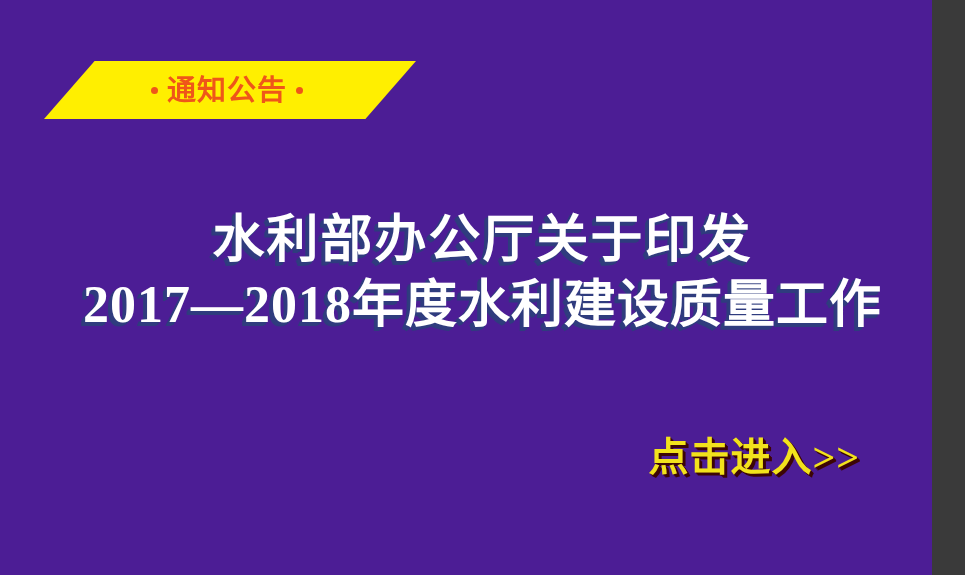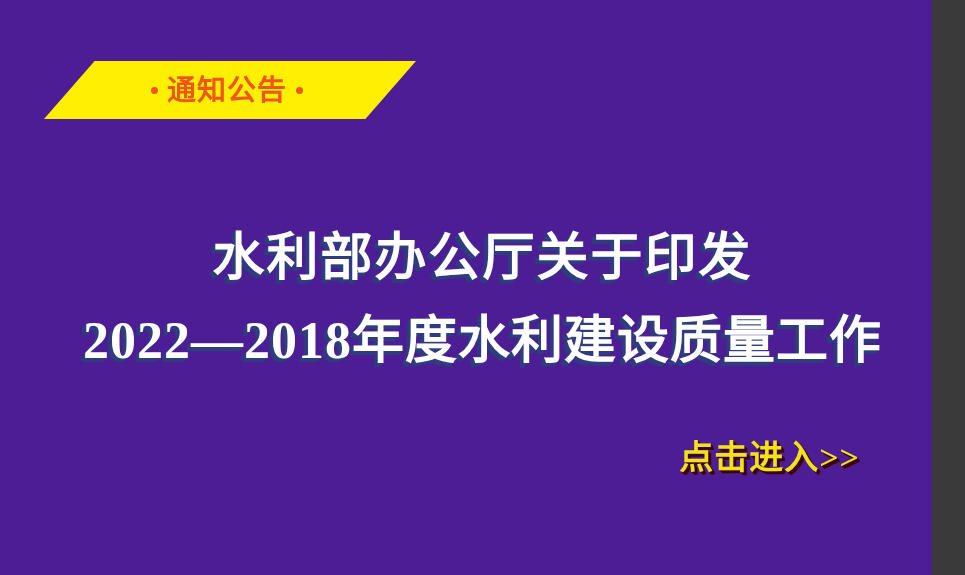--- a/index.html
+++ b/index.html
@@ -78,35 +78,34 @@
     line-height: 65px;
     letter-spacing: 2px;
     white-space: nowrap;
     text-shadow:
       -3px  3px 0 #2f3c7e,
       -3px  2px 0 #2f3c7e,
       -2px  3px 0 #2f3c7e,
       -2px  2px 0 #2f3c7e,
       -1px  1px 0 #2f3c7e,
       -4px  4px 0 #2f3c7e;
-    margin-top: 18px;
   }
   #headline .headline-line.wide {
     letter-spacing: 1px;
   }
 
   
   #enter-link {
     position: absolute;
     right: 72px;
     top: 433px;
     color: #f2e21c;
     font-family: "Liberation Serif", "DejaVu Serif", serif;
     font-weight: bold;
-    font-size: 34px;
+    font-size: 40px;
     line-height: 50px;
     letter-spacing: 1px;
     white-space: nowrap;
     cursor: pointer;
     text-shadow:
       2px 2px 0 #3d0606,
       3px 3px 0 #3d0606,
       1px 1px 0 #3d0606;
   }
 </style>
@@ -119,18 +118,18 @@
     <div class="ribbon-plate"></div>
     <div class="ribbon-label">
       <span class="ribbon-dot"></span>
       <span>通知公告</span>
       <span class="ribbon-dot"></span>
     </div>
   </div>
 
   <div id="headline">
     <span class="headline-line">水利部办公厅关于印发</span>
-    <span class="headline-line wide">2022—2018年度水利建设质量工作</span>
+    <span class="headline-line wide">2017—2018年度水利建设质量工作</span>
   </div>
 
   <div id="enter-link">点击进入&gt;&gt;</div>
 
 </div>
 
 </body></html>

